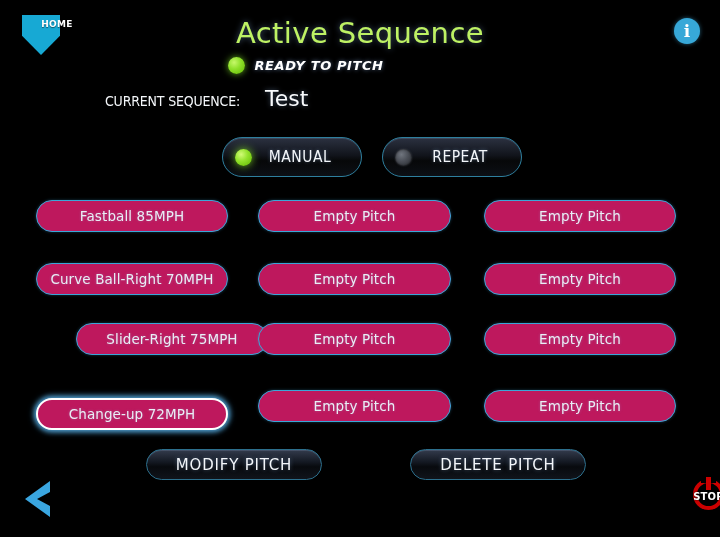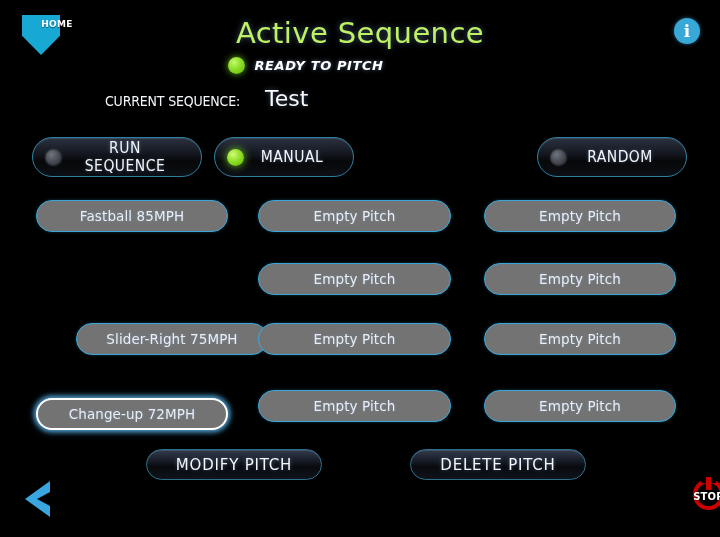--- a/index.html
+++ b/index.html
@@ -186,21 +186,21 @@
     left: 0;
     top: 0;
     width: 720px;
     height: 537px;
     pointer-events: none;
   }
   .pitch-button {
     position: absolute;
     height: 32px;
     border-radius: 16px;
-    background: #737373;
+    background: #be185d;
     border: 1.5px solid #3aa6d8;
     display: flex;
     align-items: center;
     justify-content: center;
     cursor: pointer;
     pointer-events: auto;
     box-shadow: 0 0 3px rgba(58,166,216,.35);
   }
   .pitch-button.selected {
     border: 2.5px solid #ffffff;
@@ -317,37 +317,36 @@
   <div id="status-led"></div>
   <div id="status-text">READY TO PITCH</div>
 </div>
 
 <div id="current-sequence-row">
   <div id="current-sequence-label">CURRENT SEQUENCE:</div>
   <div id="current-sequence-value">Test</div>
 </div>
 
 <div id="mode-row">
-    <div class="mode-button" style="left: 0px; width: 170px;">
-      <div class="mode-led off"></div>
-      <div class="mode-label">RUN SEQUENCE</div>
-    </div>
-    <div class="mode-button" style="left: 182px; width: 140px;">
+    <div class="mode-button" style="left: 190px; width: 140px;">
       <div class="mode-led on"></div>
       <div class="mode-label">MANUAL</div>
     </div>
-    <div class="mode-button" style="left: 505px; width: 150px;">
+    <div class="mode-button" style="left: 350px; width: 140px;">
       <div class="mode-led off"></div>
-      <div class="mode-label">RANDOM</div>
+      <div class="mode-label">REPEAT</div>
     </div>
   </div>
 
 <div id="pitch-grid">
     <div class="pitch-button" style="left: 36px; width: 192px; top: 200px;">
       <span class="pitch-label">Fastball 85MPH</span>
+    </div>
+    <div class="pitch-button" style="left: 36px; width: 192px; top: 263px;">
+      <span class="pitch-label">Curve Ball-Right 70MPH</span>
     </div>
     <div class="pitch-button" style="left: 36px; width: 192px; top: 323px; margin-left: 40px;">
       <span class="pitch-label">Slider-Right 75MPH</span>
     </div>
     <div class="pitch-button selected" style="left: 36px; width: 192px; top: 390px; margin-top: 8px;">
       <span class="pitch-label">Change-up 72MPH</span>
     </div>
     <div class="pitch-button" style="left: 258px; width: 193px; top: 200px;">
       <span class="pitch-label">Empty Pitch</span>
     </div>

